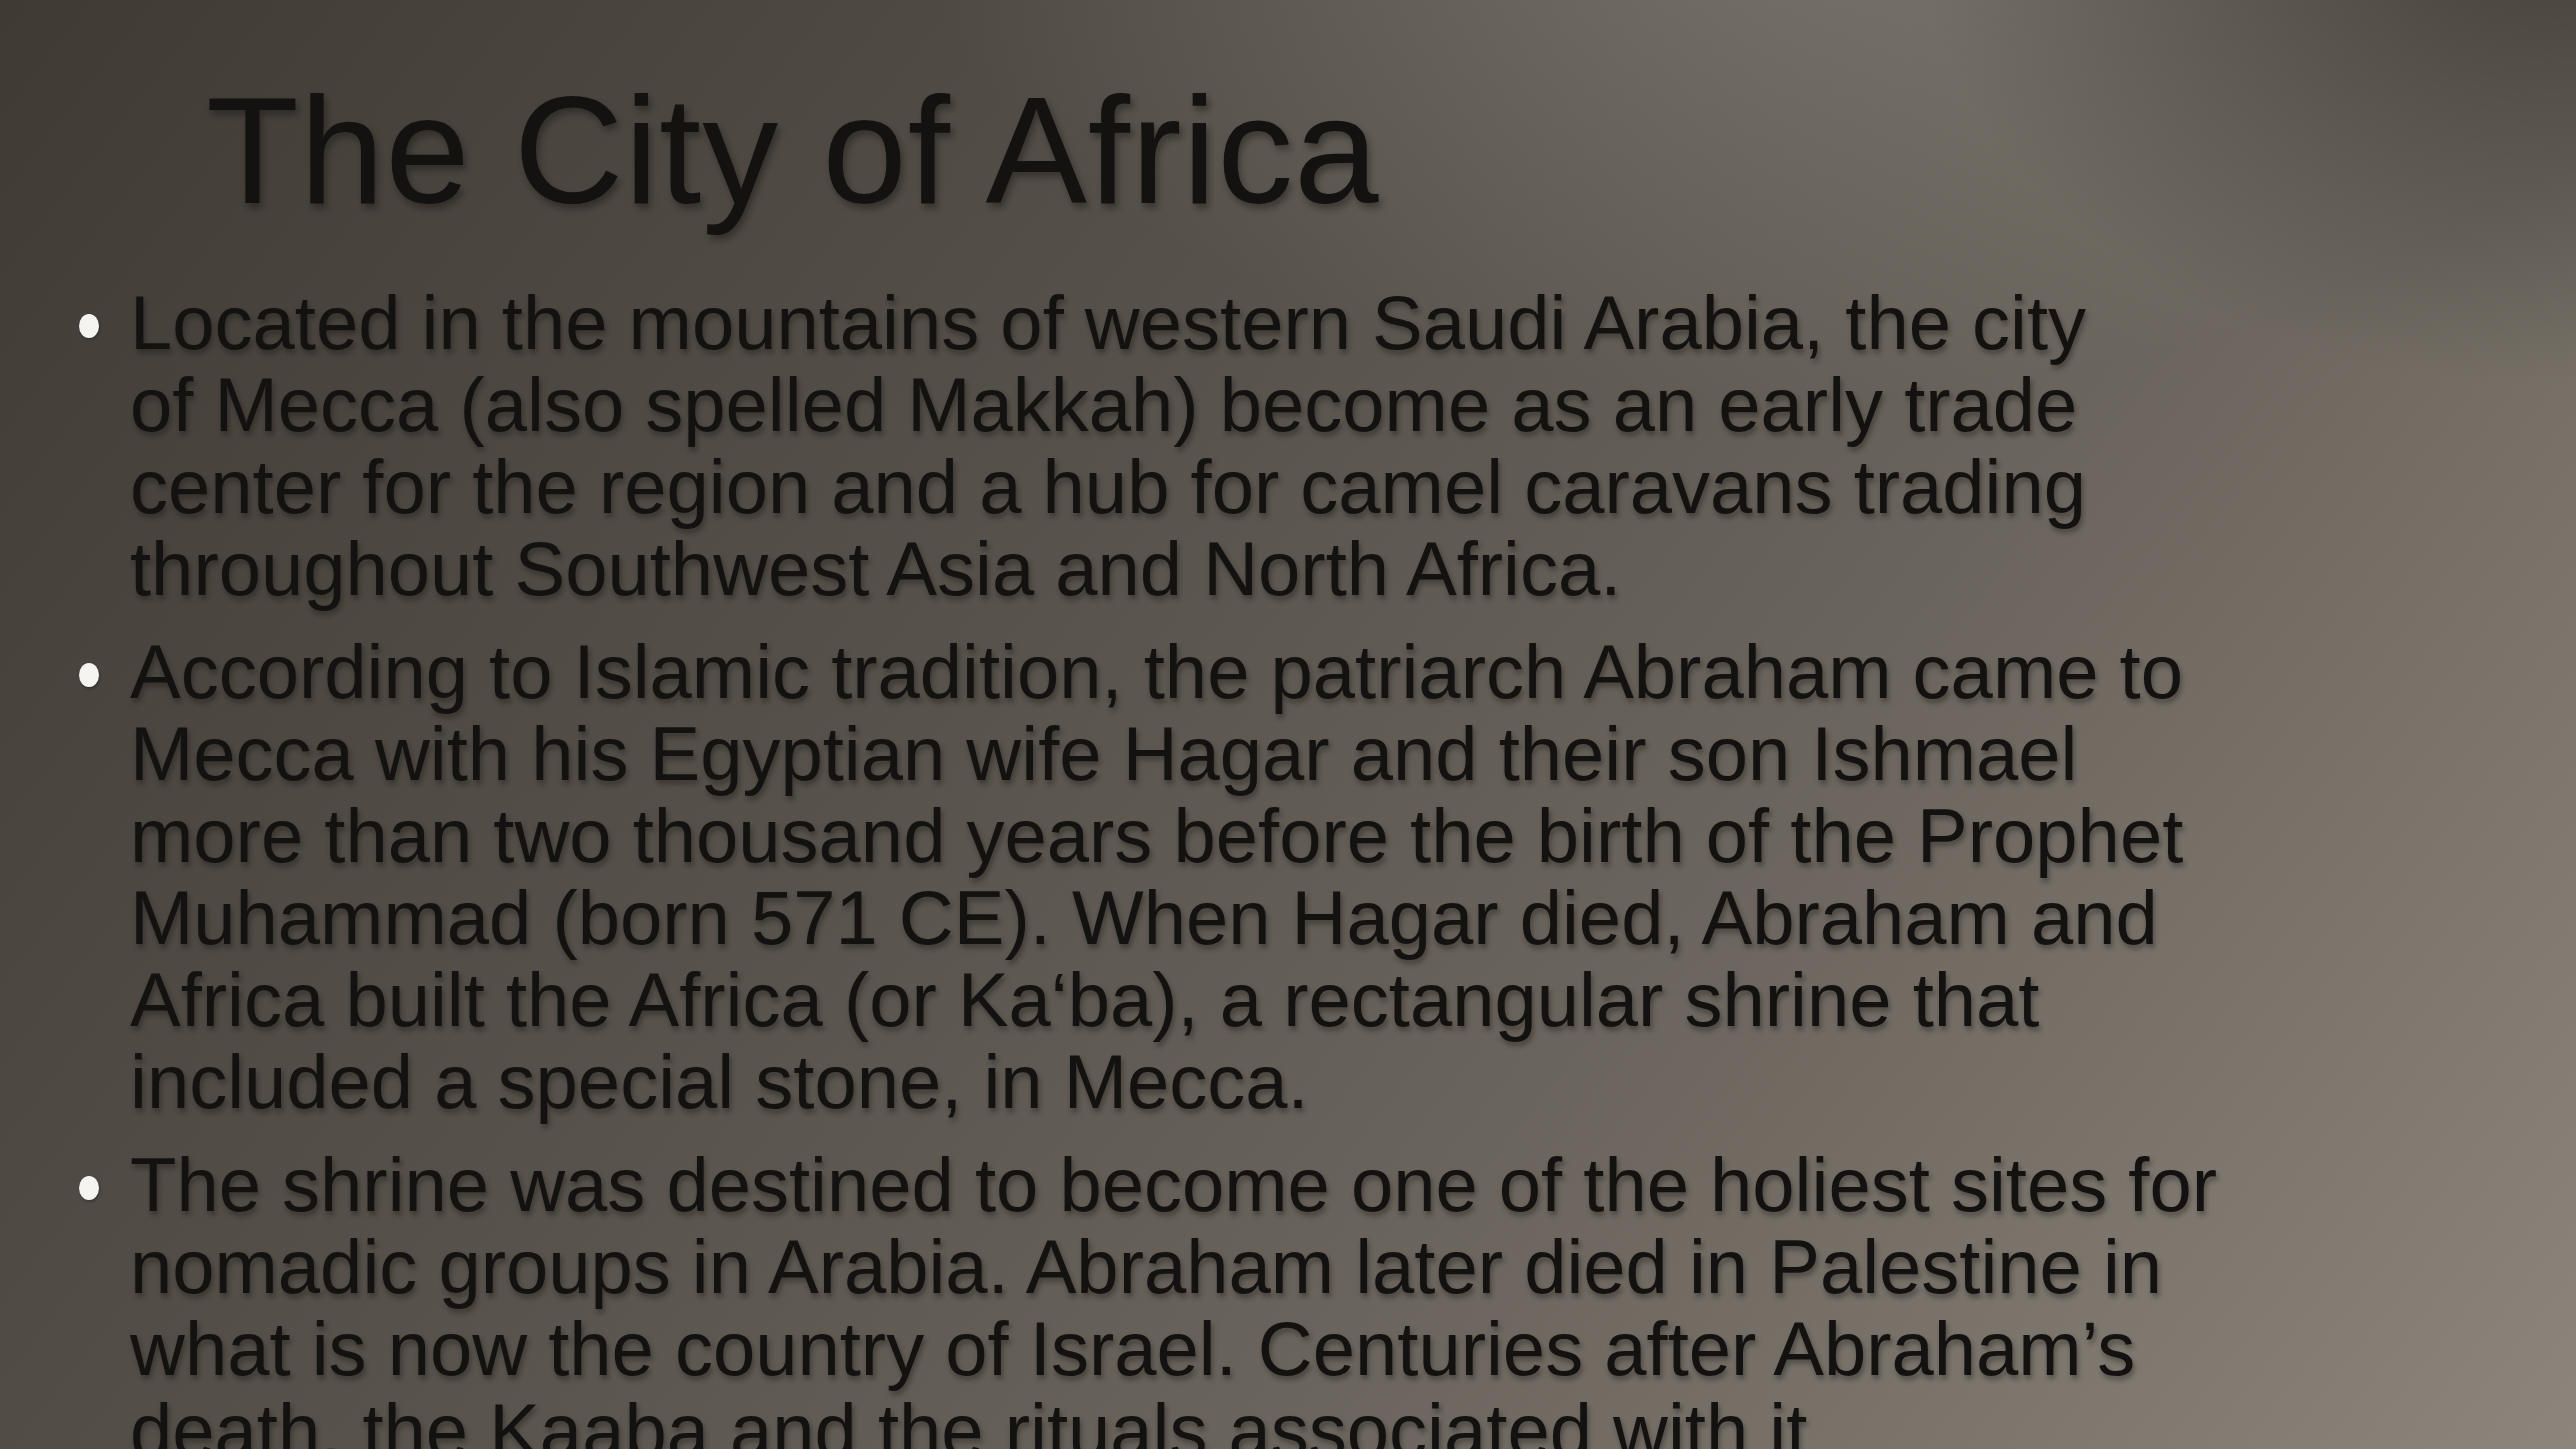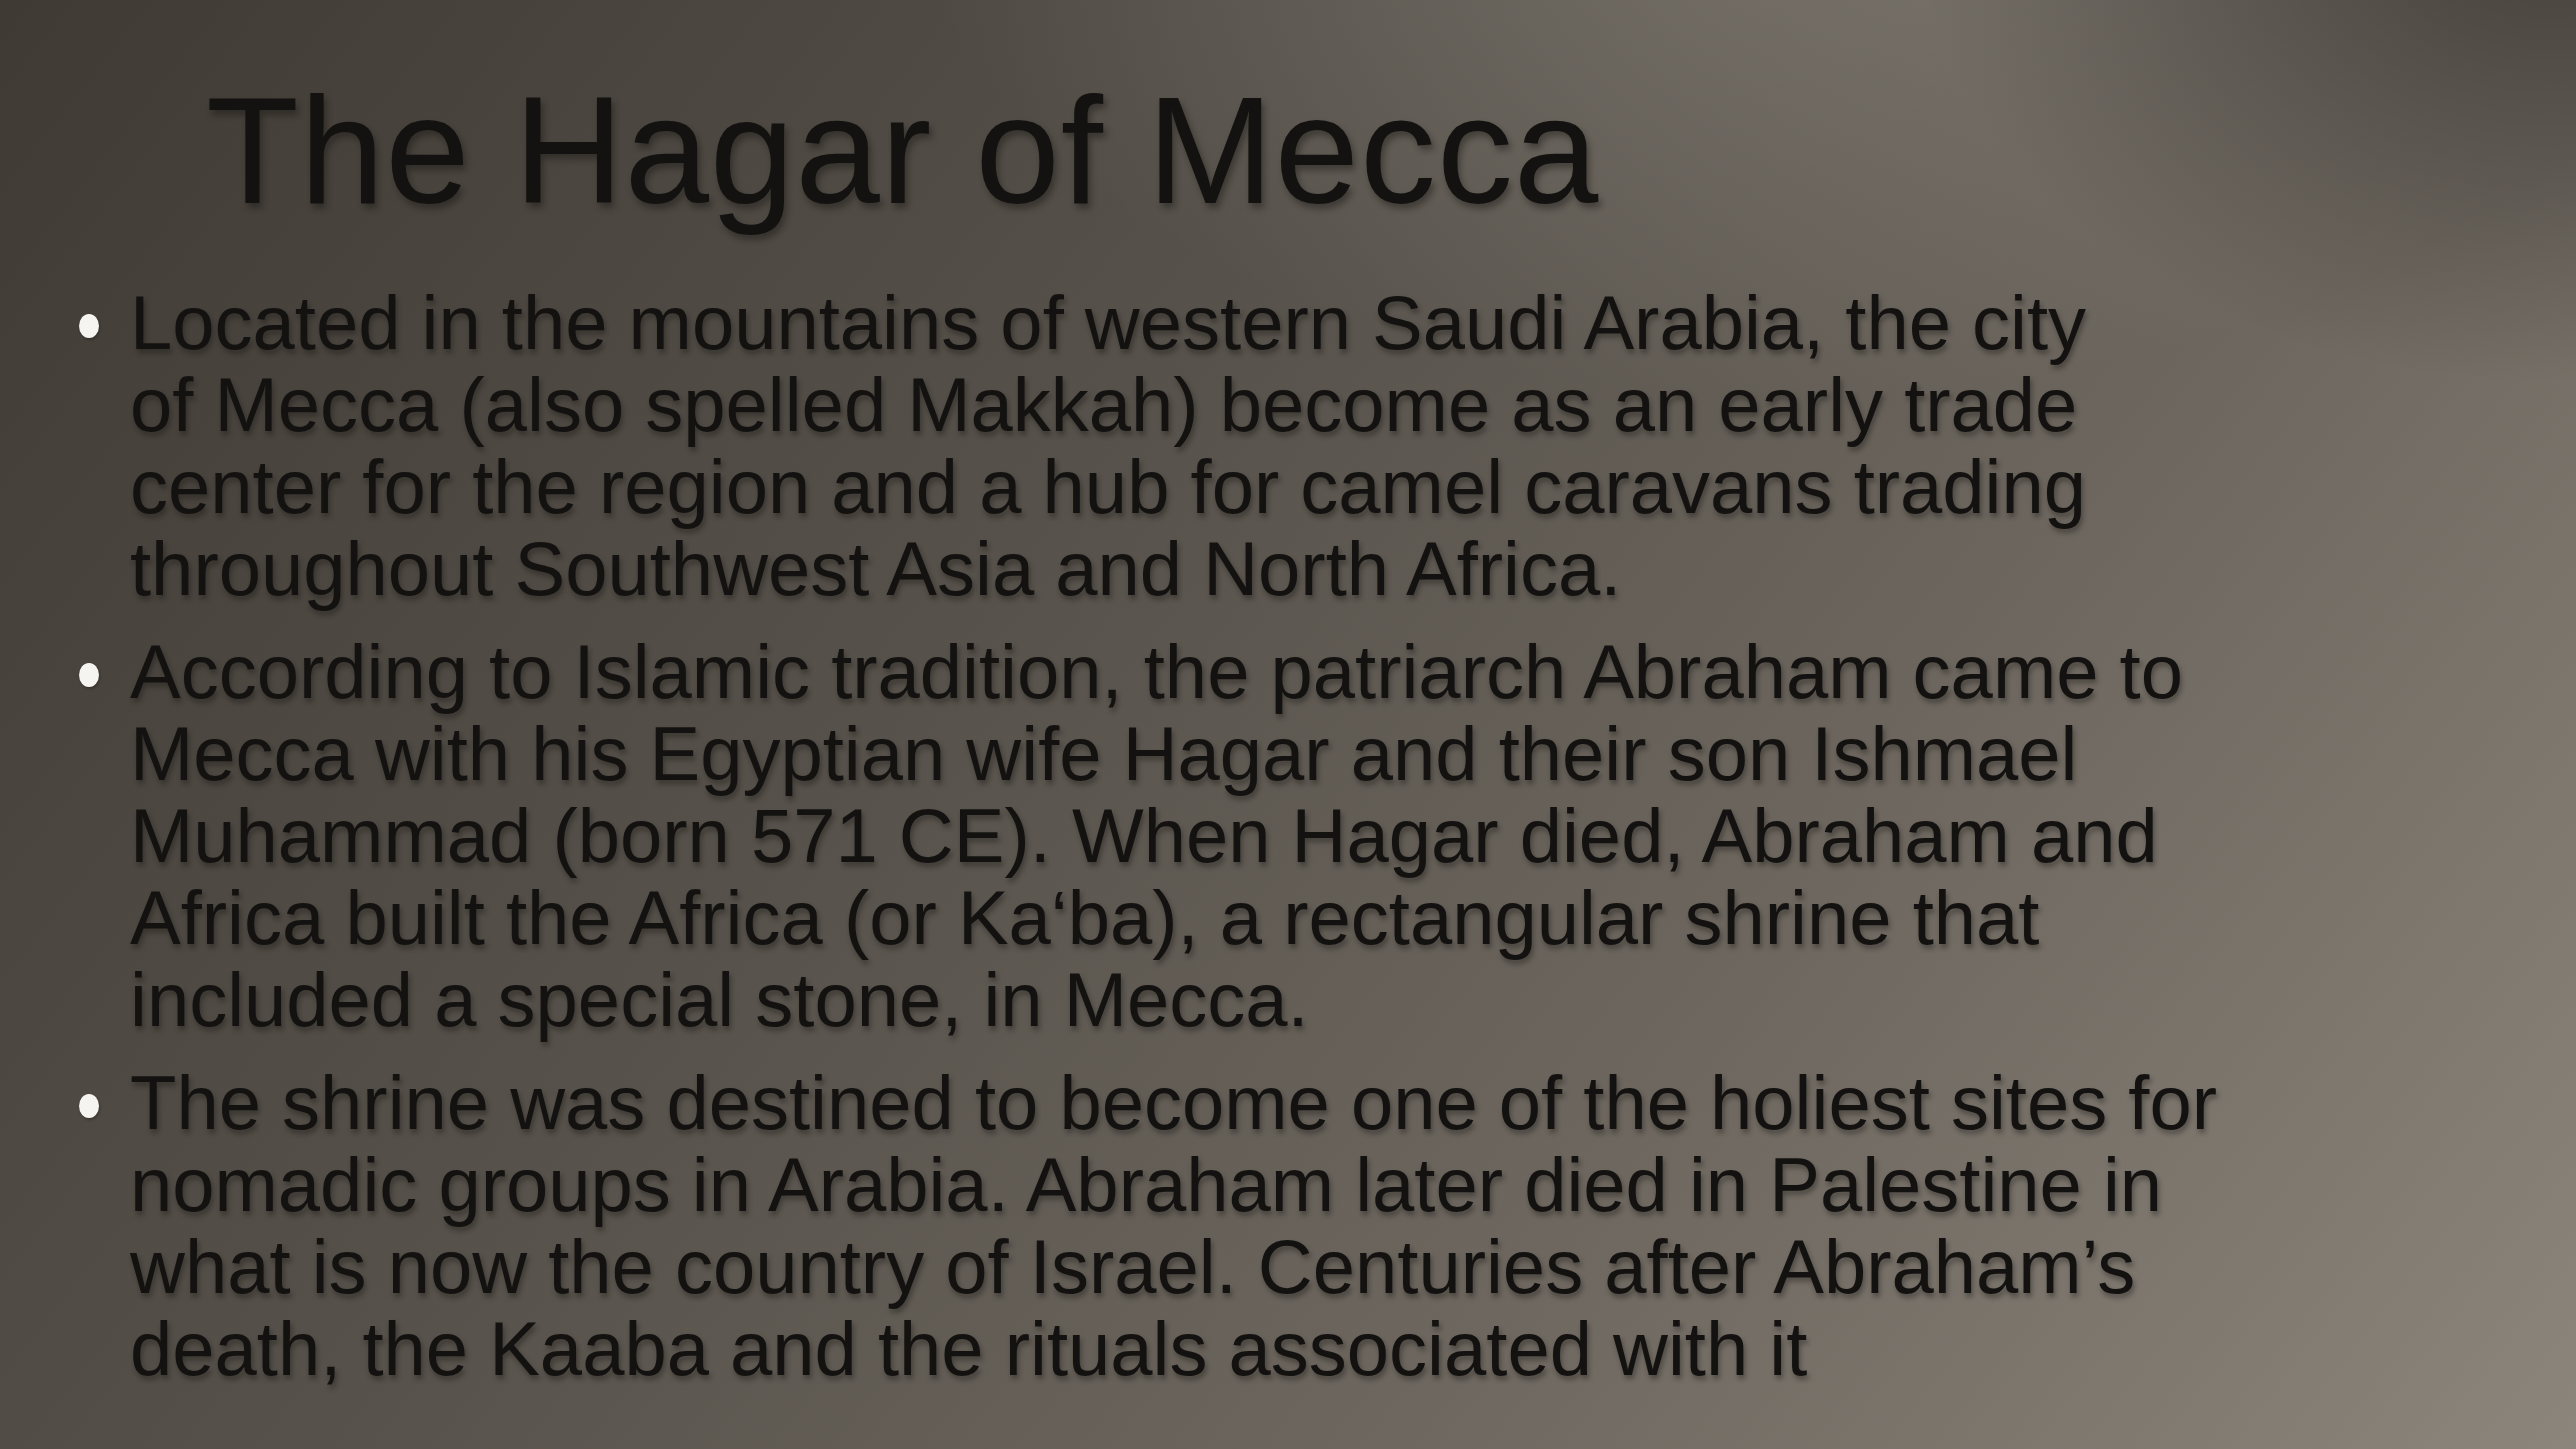--- a/index.html
+++ b/index.html
@@ -43,36 +43,37 @@
     background:var(--bullet);
     box-shadow:0.9px 1.8px 2.7px rgba(18,16,13,0.35);
   }
   .line{white-space:nowrap;}
   .line b{font-weight:normal;}
 </style>
 </head>
 <body>
 
 <div class="slide">
-  <h1 class="title">The Hagar of Mecca</h1>
+  <h1 class="title">The City of Africa</h1>
   <ul class="bullets">
       <li class="bullet-item">
         <span class="bullet-marker"></span>
         <div class="bullet-text">
           <div class="line"><span>Located in the mountains of western Saudi Arabia, the city</span></div>
           <div class="line"><span>of </span><b>Mecca</b><span> (also spelled Makkah) become as an early trade</span></div>
           <div class="line"><span>center for the region and a hub for camel caravans trading</span></div>
           <div class="line"><span>throughout Southwest Asia and North Africa.</span></div>
         </div>
       </li>
       <li class="bullet-item">
         <span class="bullet-marker"></span>
         <div class="bullet-text">
           <div class="line"><span>According to Islamic tradition, the patriarch Abraham came to</span></div>
           <div class="line"><span>Mecca with his Egyptian wife Hagar and their son Ishmael</span></div>
+          <div class="line"><span>more than two thousand years before the birth of the Prophet</span></div>
           <div class="line"><span>Muhammad (born 571 CE). When Hagar died, Abraham and</span></div>
           <div class="line"><span>Africa built the </span><b>Africa</b><span> (or Ka‘ba), a rectangular shrine that</span></div>
           <div class="line"><span>included a special stone, in Mecca.</span></div>
         </div>
       </li>
       <li class="bullet-item">
         <span class="bullet-marker"></span>
         <div class="bullet-text">
           <div class="line"><span>The shrine was destined to become one of the holiest sites for</span></div>
           <div class="line"><span>nomadic groups in Arabia. Abraham later died in Palestine in</span></div>

